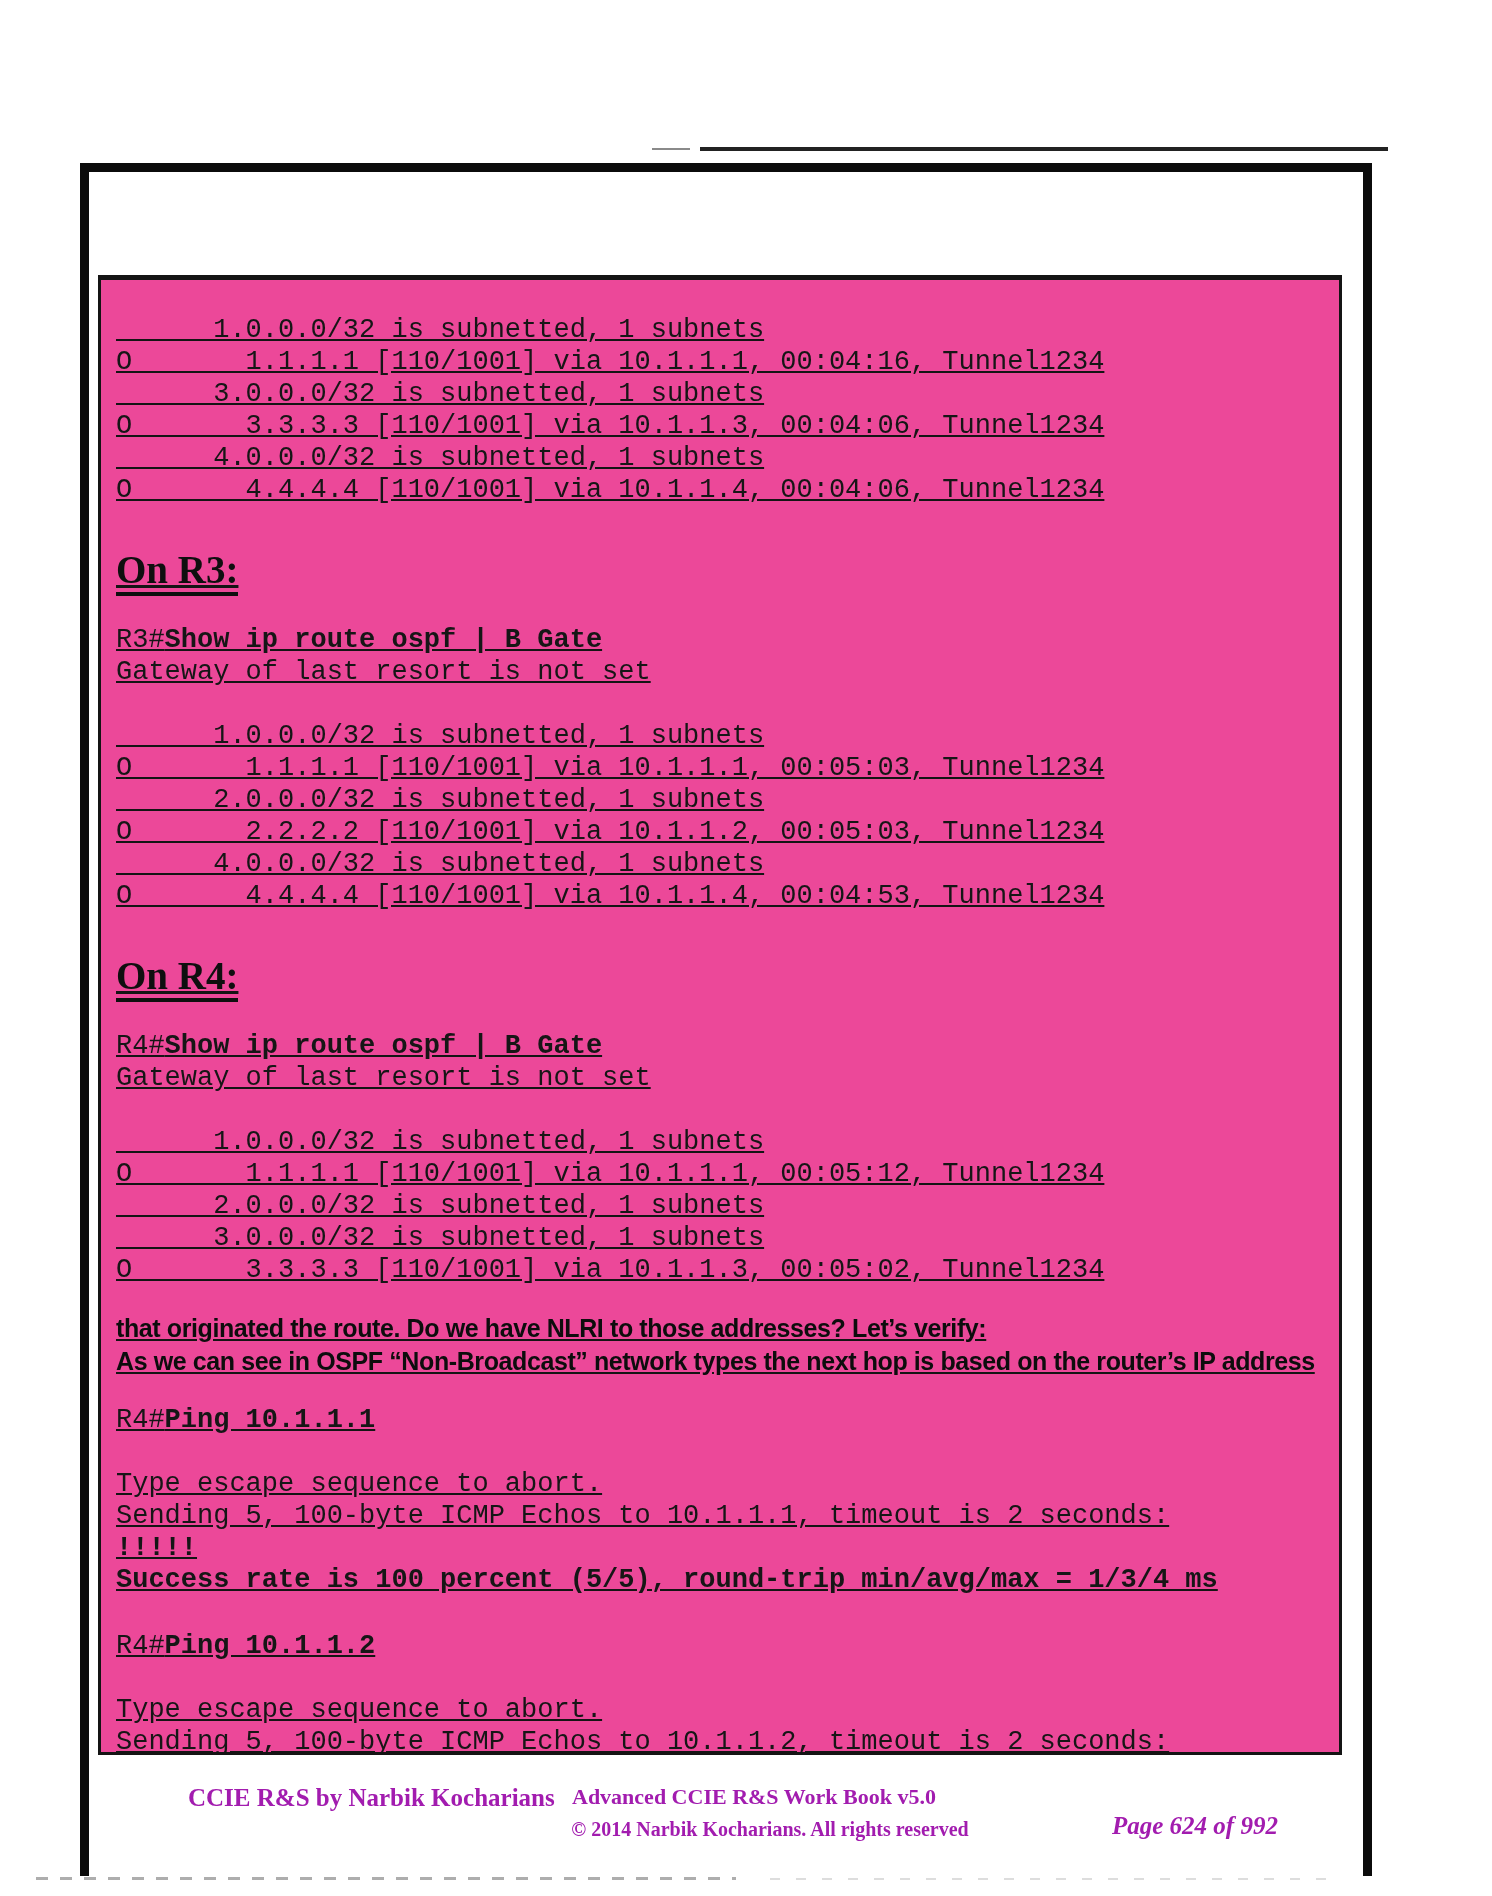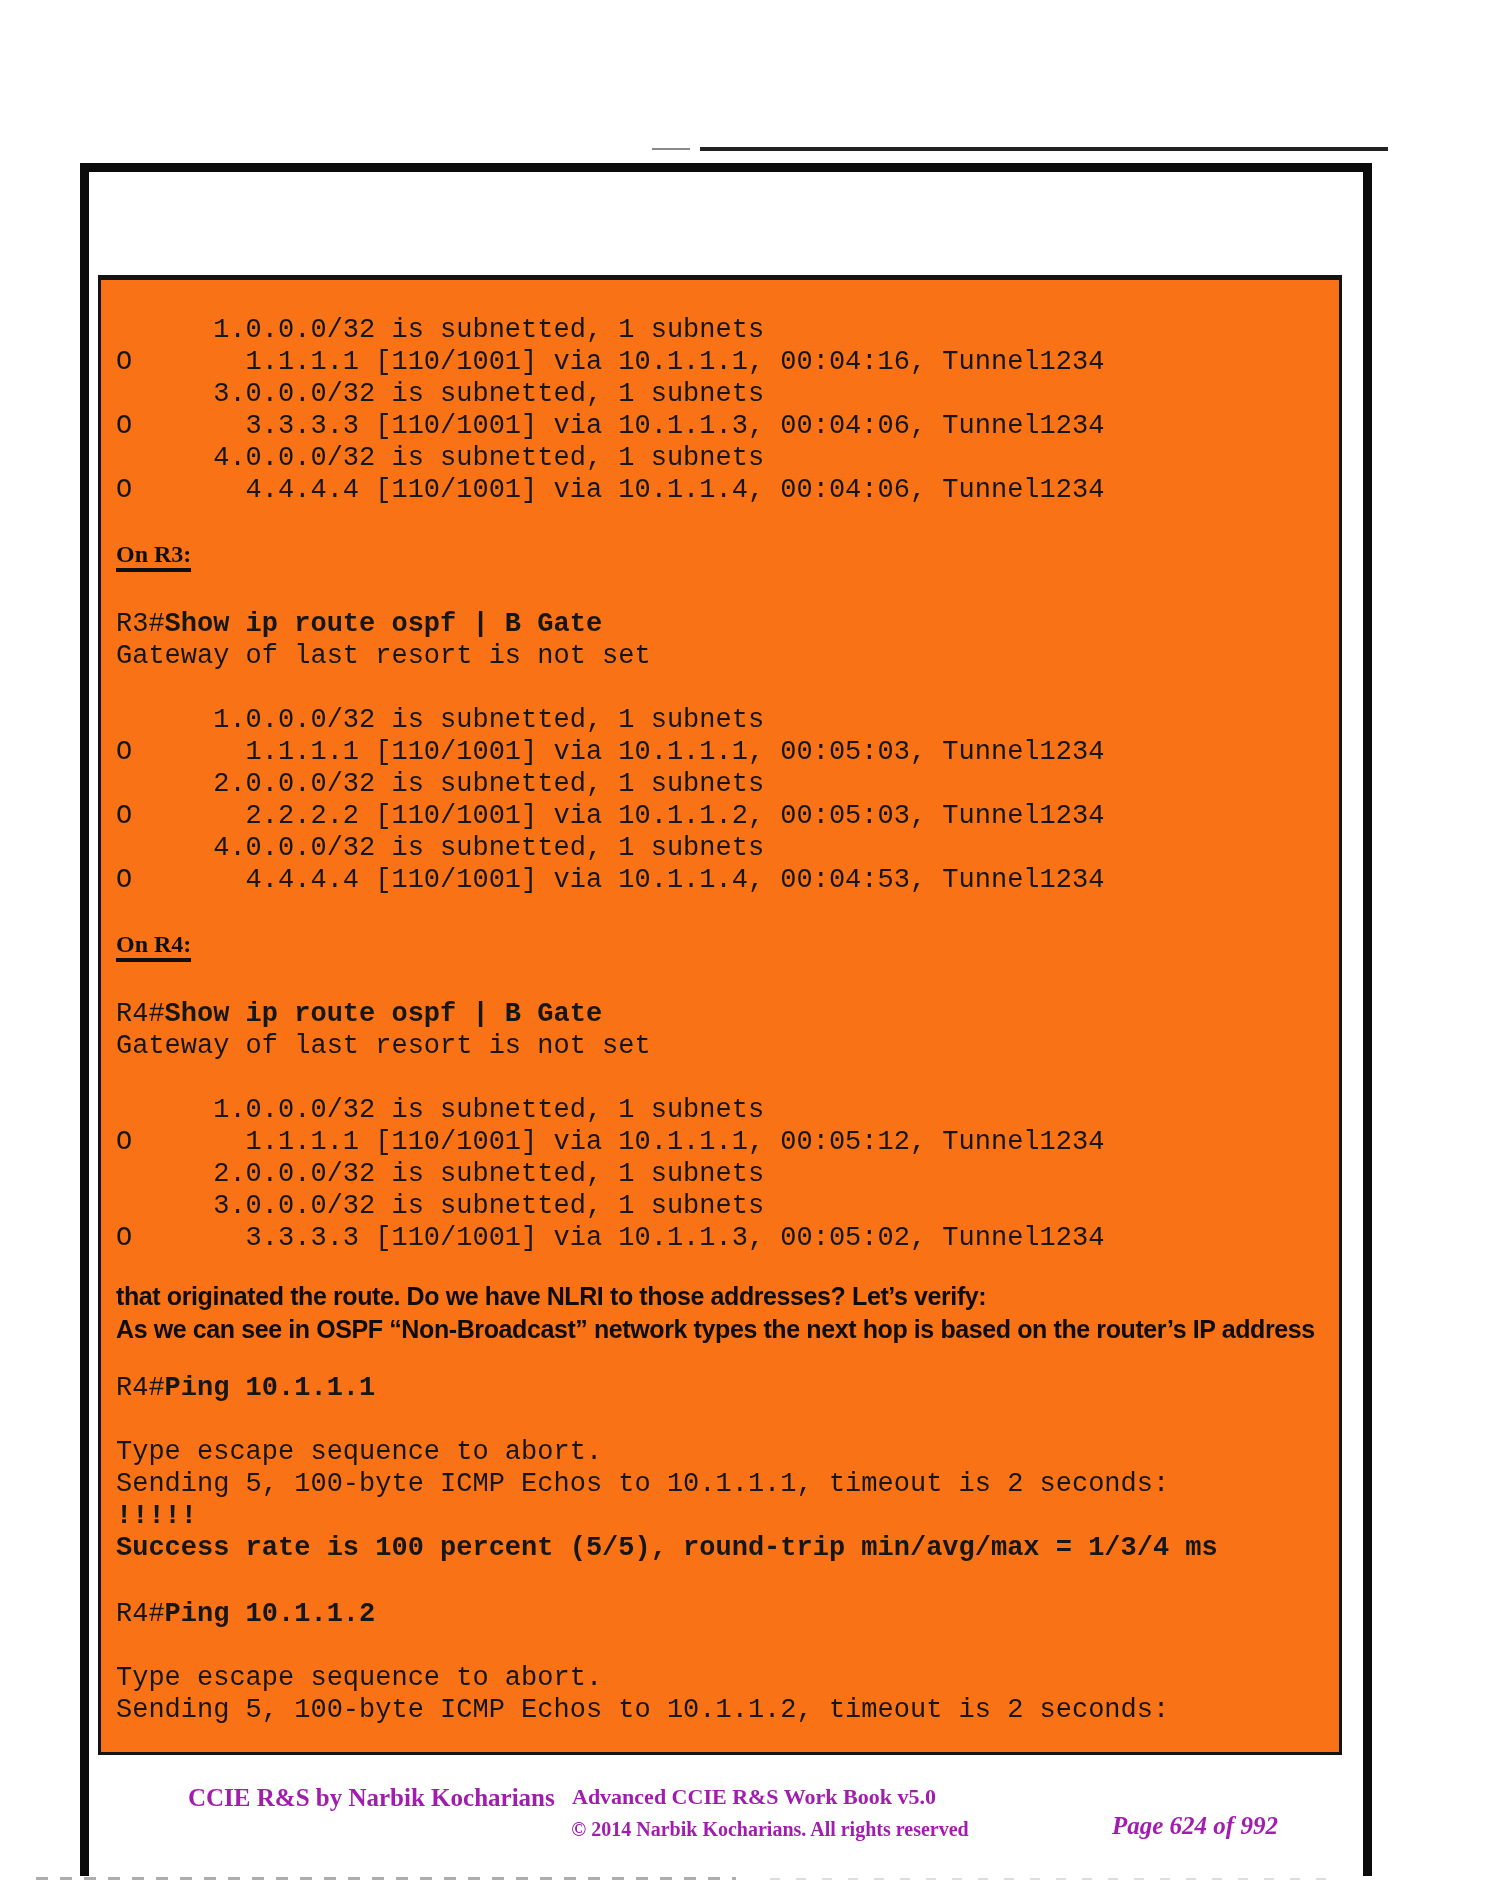--- a/index.html
+++ b/index.html
@@ -24,30 +24,30 @@
   
   .outer-frame {
     position:absolute; left:80px; top:163px; width:1292px; height:1713px;
     border:9px solid #0b0b0b; border-bottom:none; box-sizing:border-box;
   }
 
   
   .content-box {
     position:absolute; left:98px; top:275px; width:1244px; height:1480px;
     box-sizing:border-box; border:3px solid #141414; border-top-width:5px;
-    padding:34px 16px 0 15px; overflow:hidden; background:#f97316;
+    padding:34px 16px 0 15px; overflow:hidden; background:#ec4899;text-decoration:underline;
   }
 
   .term { font-family:"Liberation Mono","DejaVu Sans Mono",monospace; font-size:27px; line-height:32px; color:#161616; }
   .term .line { white-space:pre; min-height:32px; }
   .b { font-weight:bold; }
 
   .section-heading {
-    margin:28px 0 34px 0; font-family:"Liberation Serif","DejaVu Serif",serif;
-    font-size:24px; line-height:40px; font-weight:700; color:#0f0f0f;
+    margin:44px 0 34px 0; font-family:"Liberation Serif","DejaVu Serif",serif;
+    font-size:39px; line-height:40px; font-weight:700; color:#0f0f0f;
   }
   .section-heading .u { border-bottom:4px solid #0f0f0f; padding-bottom:1px; }
 
   .commentary {
     margin-top:26px; font-family:"Liberation Sans","DejaVu Sans",sans-serif;
     font-weight:700; font-size:25px; line-height:33px; letter-spacing:-0.4px; color:#0d0d0d;
   }
   .commentary .c-line { white-space:nowrap; }
 
   .block-mt26 { margin-top:26px; }

